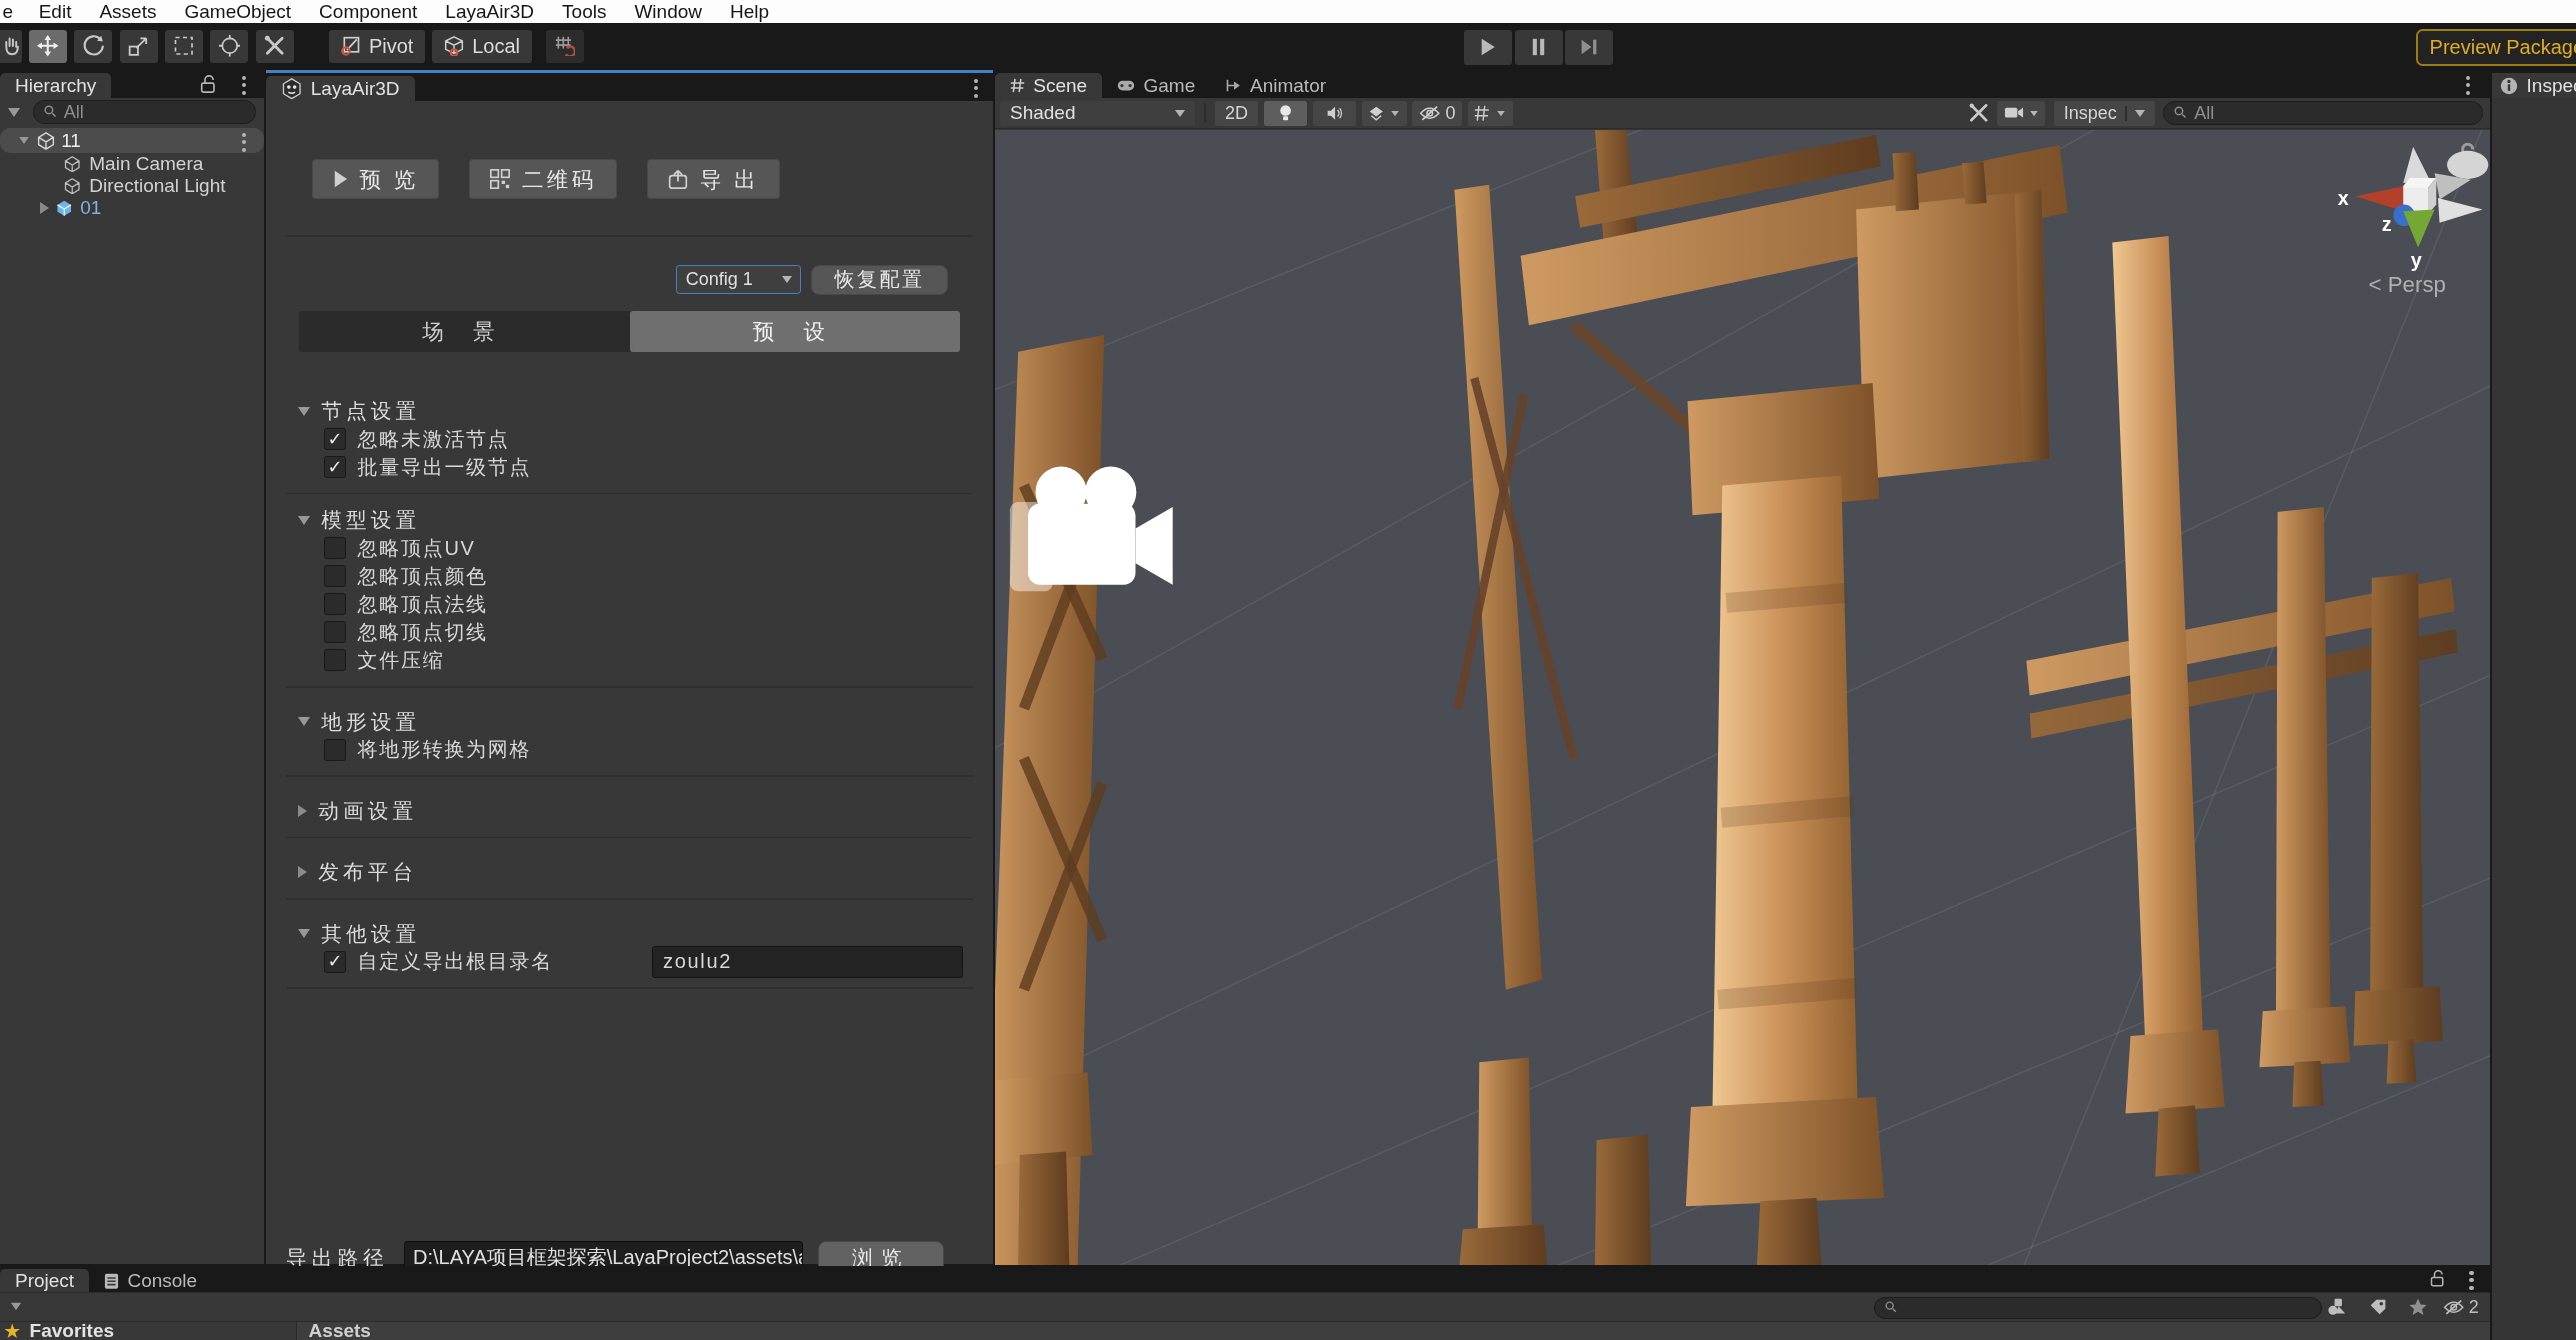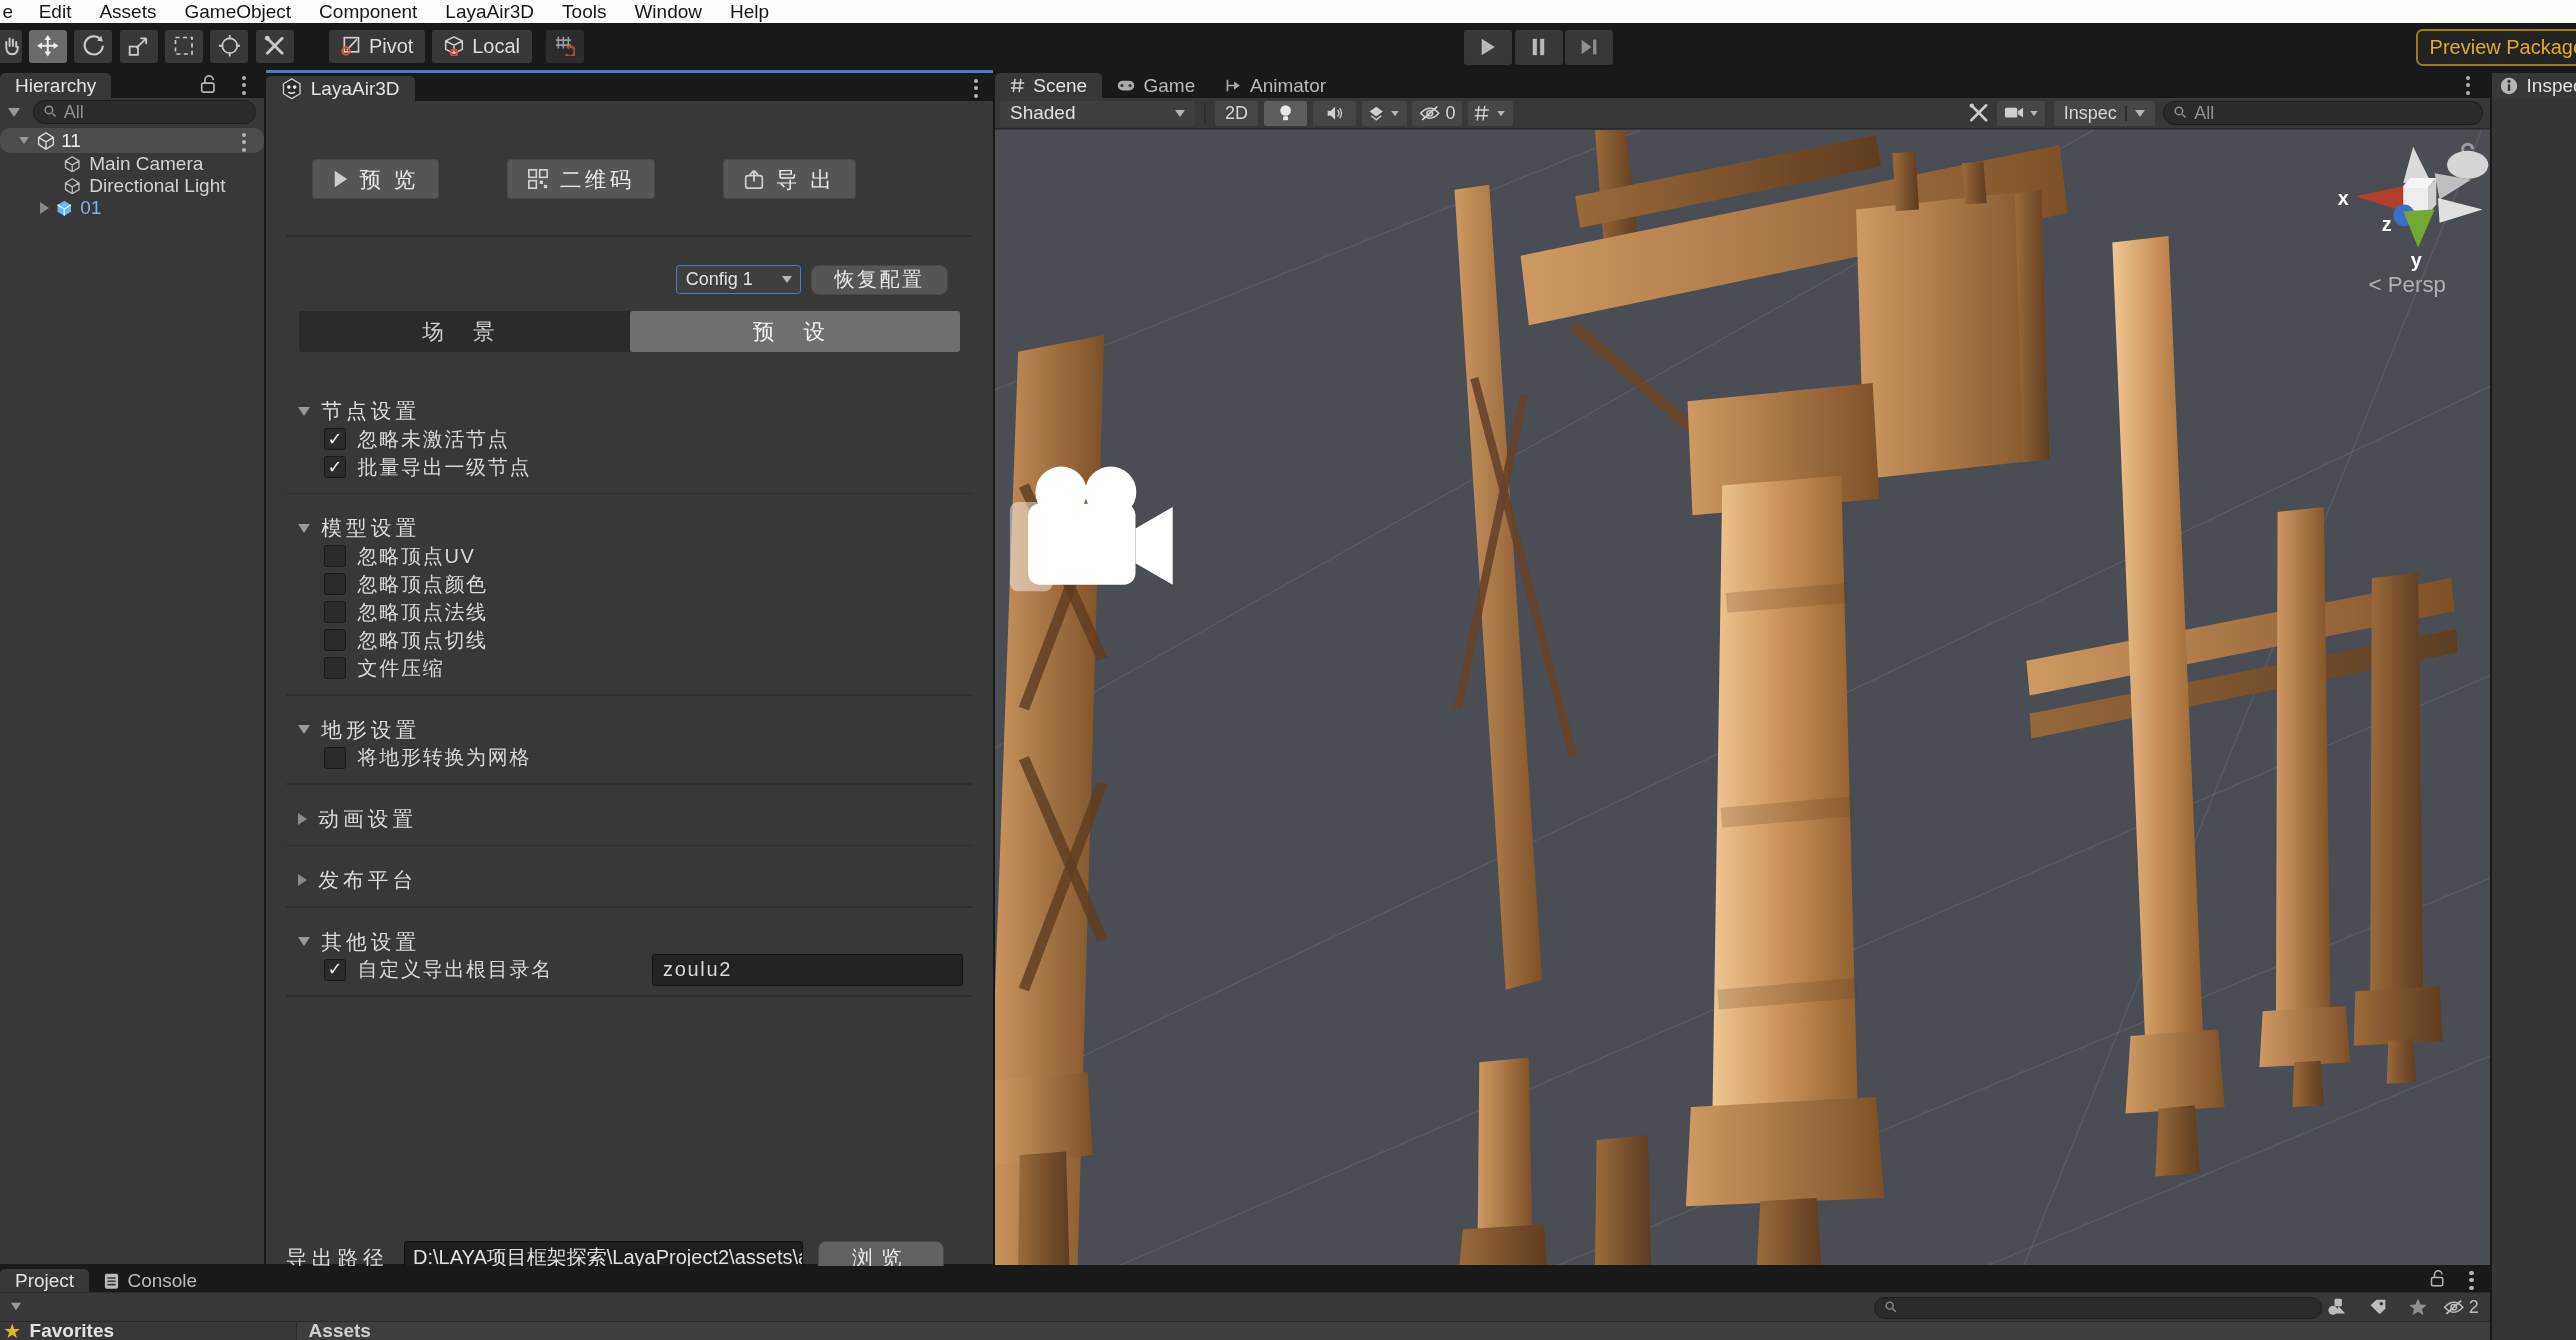--- a/index.html
+++ b/index.html
@@ -37,21 +37,21 @@
   #hierarchy .tabbar{width:100%;}
   #h-search{position:absolute;left:0;top:28px;width:264px;height:28px;display:flex;align-items:center;}
   #h-search .searchbox{position:absolute;left:33px;right:8.3px;height:21.5px;font-size:18px;}
   .h-row{display:flex;align-items:center;height:22px;font-size:19px;color:#d2d2d2;position:relative;border-radius:10px;}
   .h-row.selrow{background:#4c4c4c;height:25px;color:#ececec;}
   .icon16{width:18px;height:18px;display:flex;align-items:center;justify-content:center;}
   .blue-name{color:#7fb2e8;}
   
   #laya{left:266px;top:70px;width:727px;height:1194px;background:#383838;border-top:3.3px solid #4480c6;box-sizing:border-box;}
   #laya .content{position:relative;height:1163px;}
-  .actions{display:flex;gap:68px;margin:58px 2px 0 46px;}
+  .actions{display:flex;gap:30px;margin:58px 2px 0 46px;}
   .abtn{height:38px;background:#565656;border:0.8px solid #484848;border-radius:3.3px;display:flex;align-items:center;gap:11.6px;padding:0 20px;color:#e8e8e8;font-size:21.5px;letter-spacing:3.3px;}
   .hdiv{height:1.7px;background:#2e2e2e;margin:36px 20px 0 20px;}
   .config-row{margin-top:28px;display:flex;justify-content:flex-end;align-items:center;gap:10px;padding-right:45px;padding-left:32px;}
   .config-select{width:106px;height:26.4px;border:1.7px solid #4480c6;border-radius:3.3px;background:#3f3f3f;display:flex;align-items:center;justify-content:space-between;padding:0 8.3px;font-size:18px;color:#e0e0e0;}
   .btn-gray{background:#565656;border:0.8px solid #484848;border-radius:8px;color:#e8e8e8;display:flex;align-items:center;justify-content:center;}
   .restore{width:135px;height:28px;font-size:20px;letter-spacing:2.5px;}
   .mode-tabs{margin:16.5px 33px 0 33px;height:41px;display:flex;}
   .mtab{flex:1;display:flex;align-items:center;justify-content:center;font-size:21.5px;letter-spacing:11.6px;color:#cfcfcf;}
   .mtab.dark{background:#2b2b2b;border-radius:3.3px 0 0 3.3px;}
   .mtab.lit{background:#6f6f6f;border-radius:3.3px;color:#f2f2f2;}
@@ -340,21 +340,21 @@
         <div class="chk-row">
           <div class="chk checked"></div>
           <span>忽略未激活节点</span>
         </div>
         <div class="chk-row">
           <div class="chk checked"></div>
           <span>批量导出一级节点</span>
         </div>
         <div class="sec-div"></div>
 
-        <div class="sec-h" style="margin-top:20px;align-items:center;">
+        <div class="sec-h" style="margin-top:12px;align-items:center;">
           <div class="tri-d"></div>
           <span>模型设置</span>
         </div>
         <div class="chk-row">
           <div class="chk"></div>
           <span>忽略顶点UV</span>
         </div>
         <div class="chk-row">
           <div class="chk"></div>
           <span>忽略顶点颜色</span>

